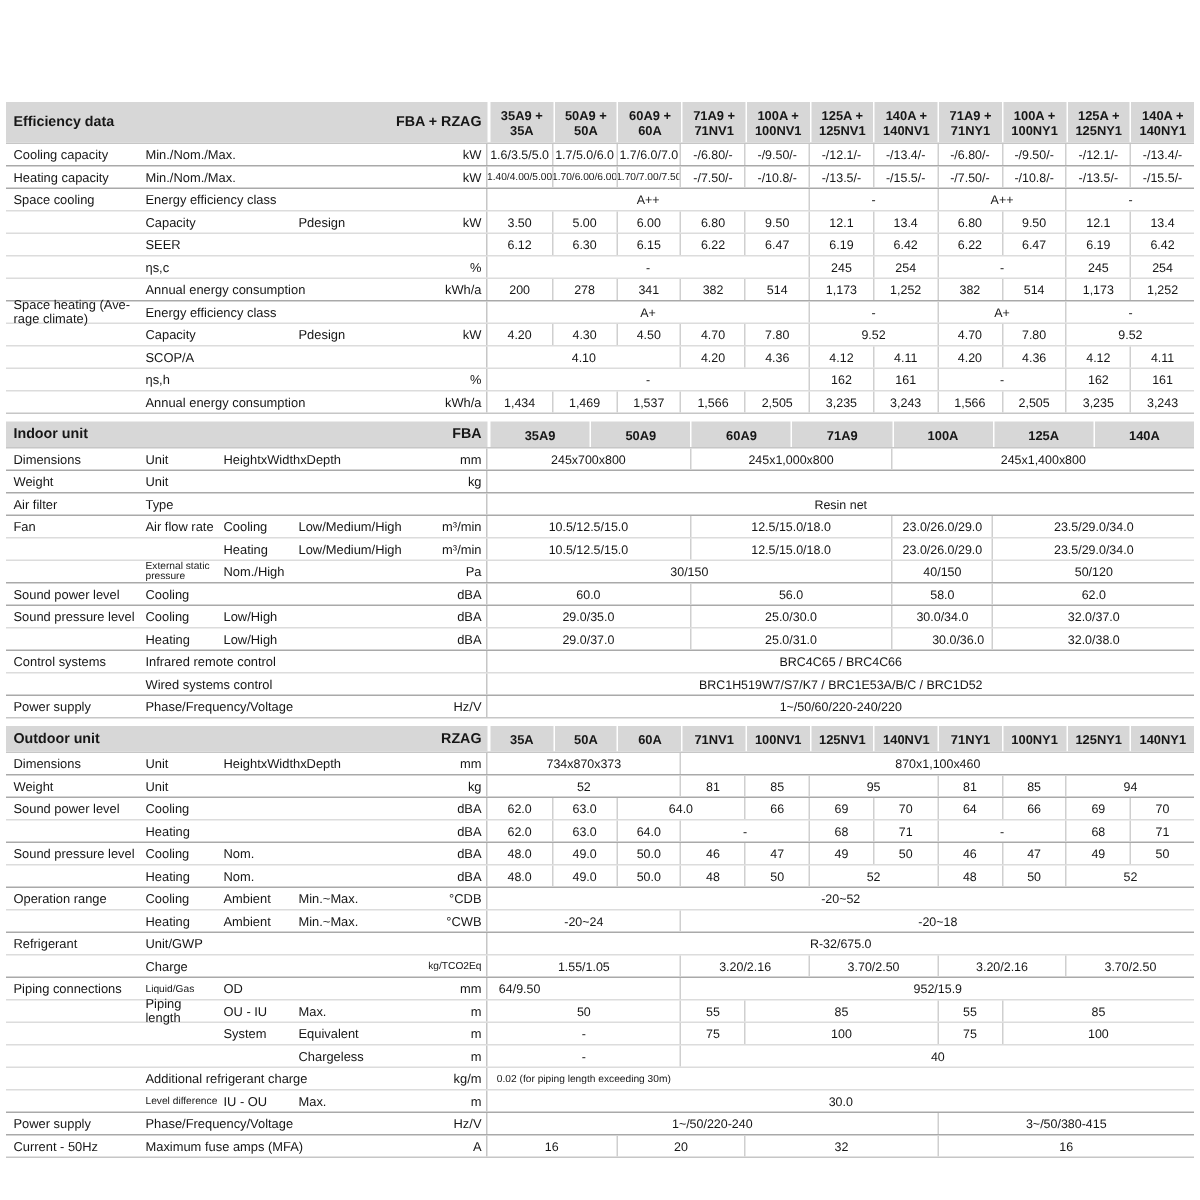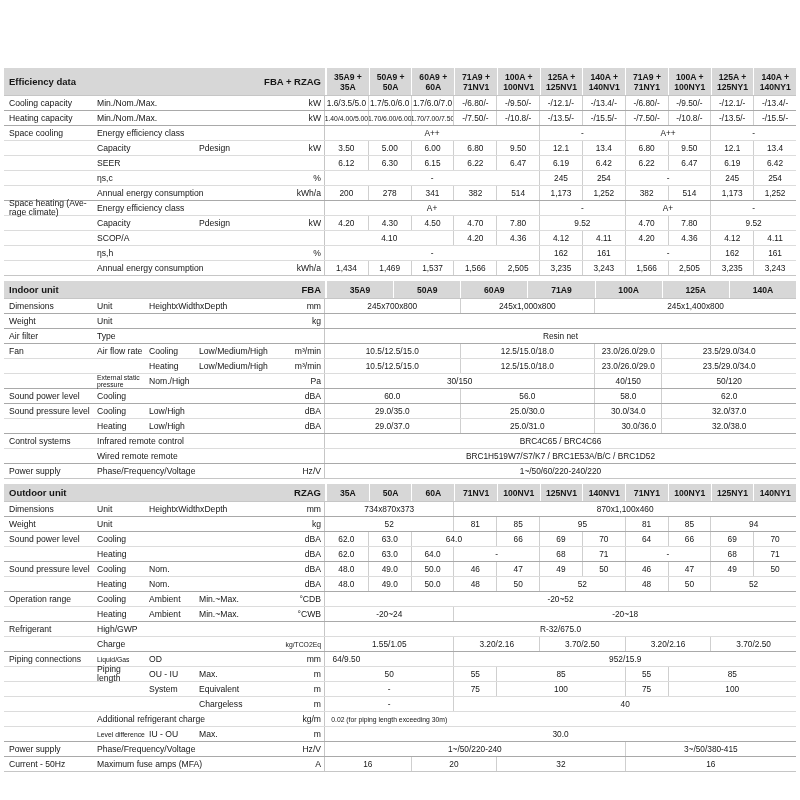--- a/index.html
+++ b/index.html
@@ -460,21 +460,21 @@
             <div class="slot l3"></div>
             <div class="unit"></div>
           </div>
           <div class="values">
             <div class="cell" style="width: 100%;">BRC4C65 / BRC4C66</div>
           </div>
         </div>
         <div class="row">
           <div class="labels">
             <div class="slot l0"></div>
-            <div class="slot l1">Wired remote remote</div>
+            <div class="slot l1">Wired systems control</div>
             <div class="slot l2"></div>
             <div class="slot l3"></div>
             <div class="unit"></div>
           </div>
           <div class="values">
             <div class="cell" style="width: 100%;">BRC1H519W7/S7/K7 / BRC1E53A/B/C / BRC1D52</div>
           </div>
         </div>
         <div class="row gs">
           <div class="labels">
@@ -646,21 +646,21 @@
             <div class="unit">°CWB</div>
           </div>
           <div class="values">
             <div class="cell" style="width: 27.2727%;">-20~24</div>
             <div class="cell" style="width: 72.7273%;">-20~18</div>
           </div>
         </div>
         <div class="row gs">
           <div class="labels">
             <div class="slot l0">Refrigerant</div>
-            <div class="slot l1">High/GWP</div>
+            <div class="slot l1">Unit/GWP</div>
             <div class="slot l2"></div>
             <div class="slot l3"></div>
             <div class="unit"></div>
           </div>
           <div class="values">
             <div class="cell" style="width: 100%;">R-32/675.0</div>
           </div>
         </div>
         <div class="row">
           <div class="labels">

